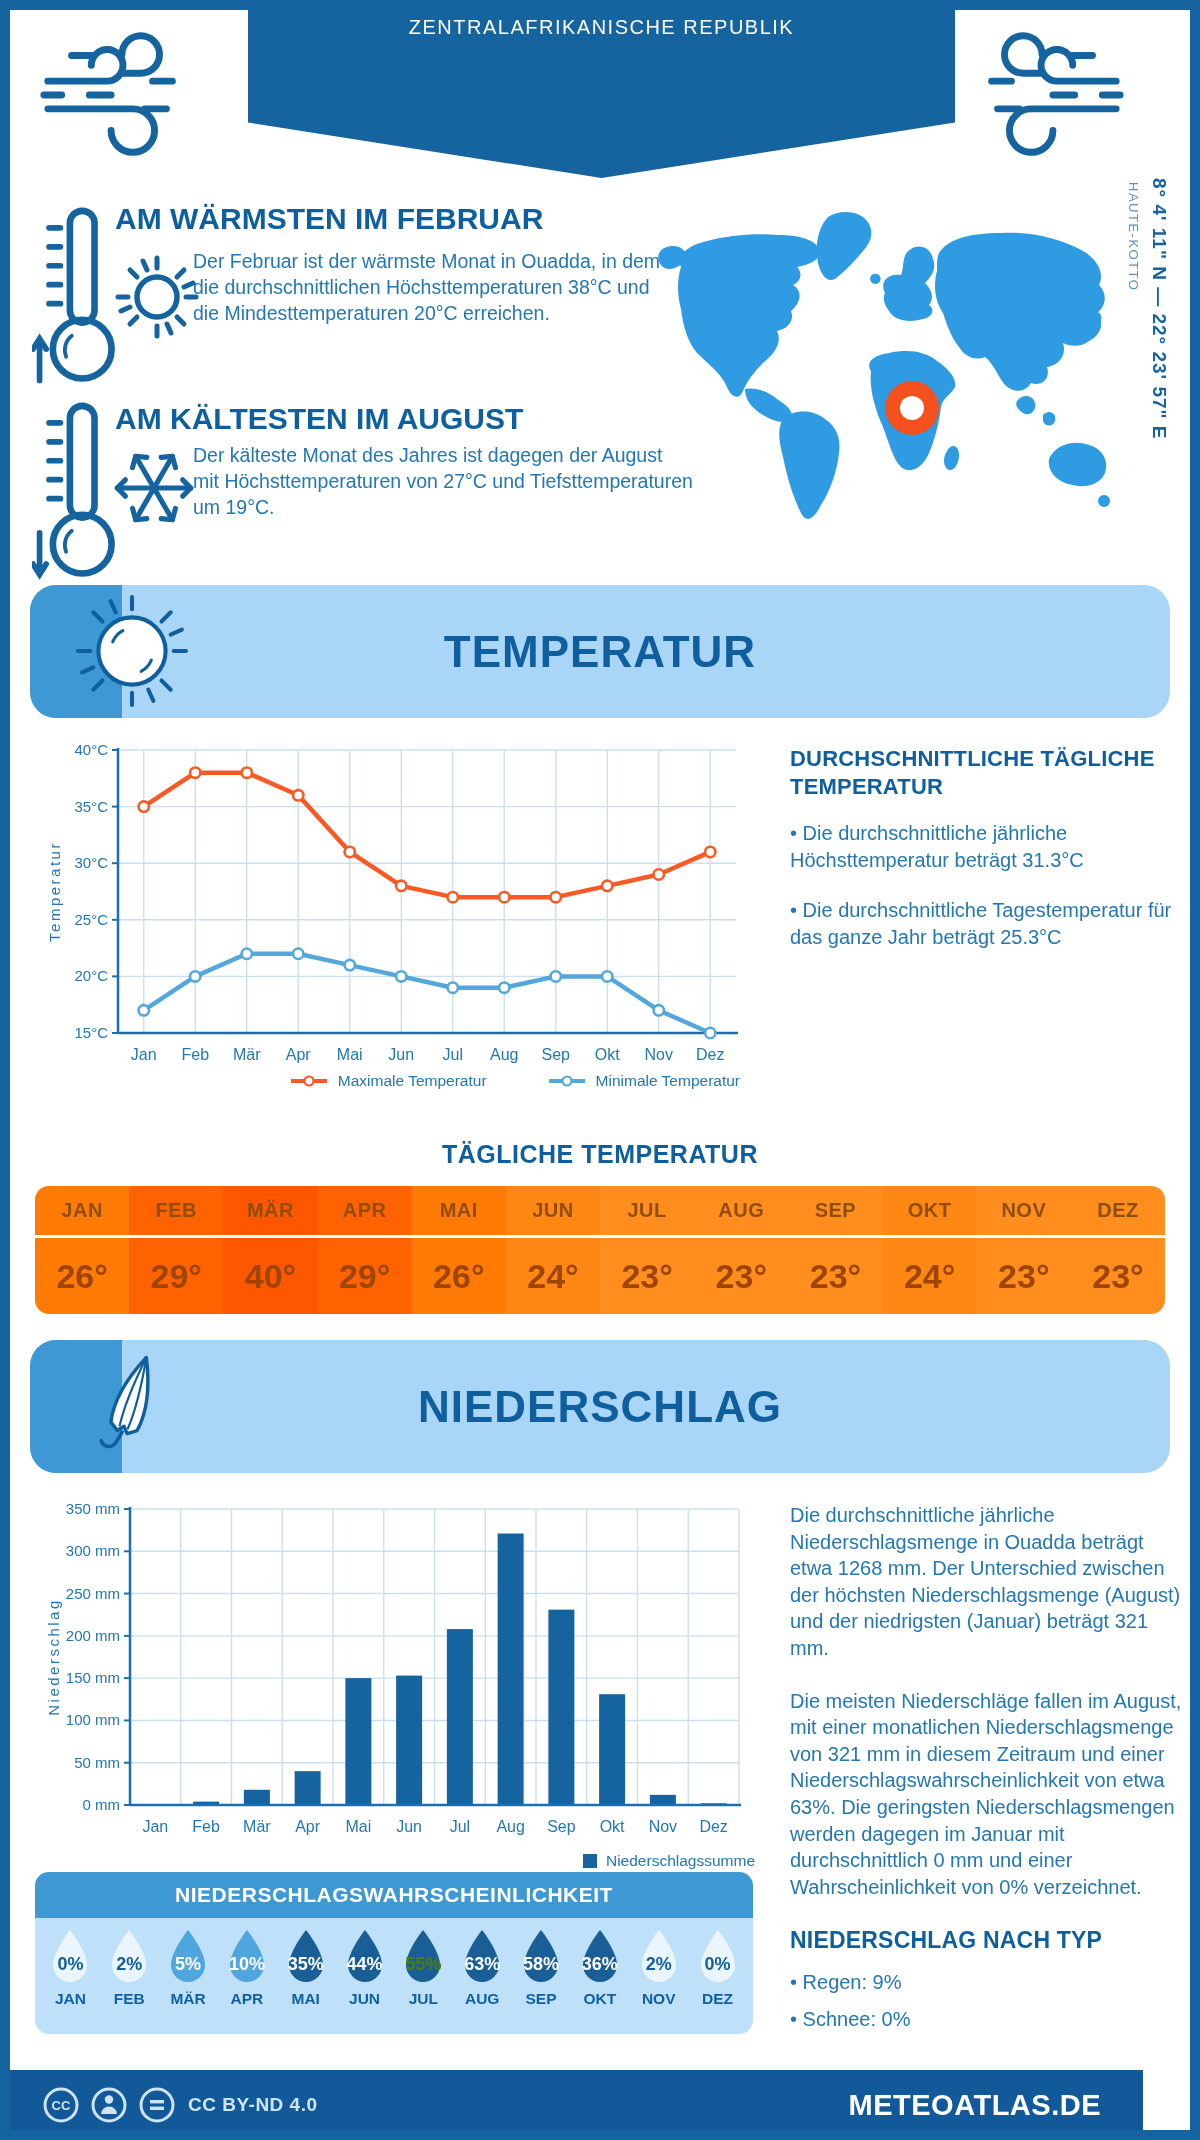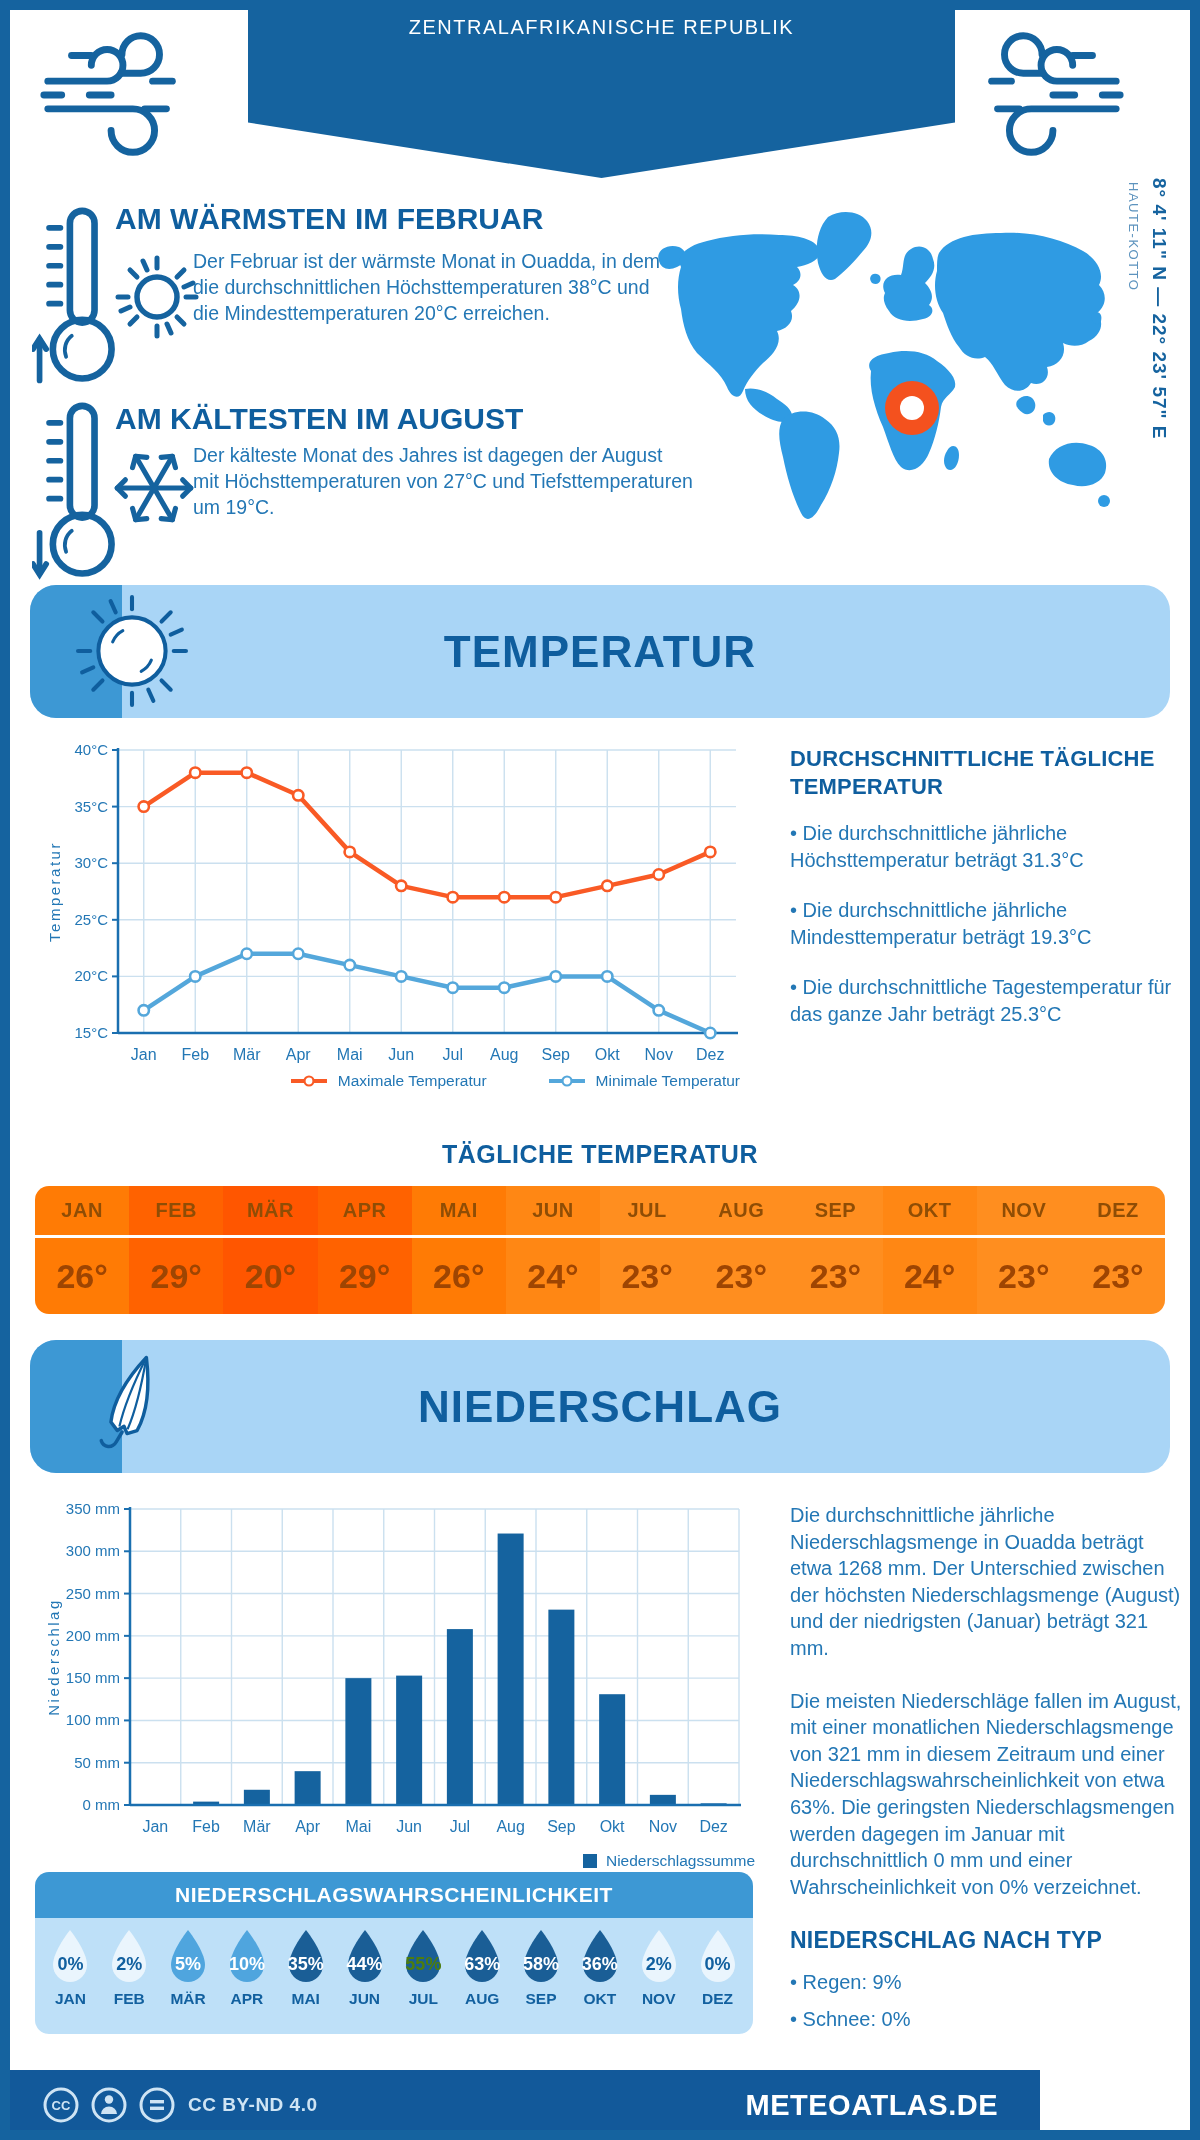--- a/index.html
+++ b/index.html
@@ -64,21 +64,21 @@
     align-items:center;justify-content:center;color:#fff;font-weight:bold;font-size:21px;
     letter-spacing:0.5px;}
   .prob-body{height:116px;background:#BEE0F8;border-radius:0 0 14px 14px;display:flex;
     padding:10px 6px 8px 6px;}
   .drop-col{flex:1;position:relative;display:flex;flex-direction:column;align-items:center;}
   .drop-svg{width:46px;height:58px;}
   .drop-pct{position:absolute;top:26px;width:100%;text-align:center;
     font-size:18px;font-weight:bold;}
   .drop-month{margin-top:4px;font-size:15.5px;font-weight:bold;color:#12609F;}
   
-  .footer{position:absolute;left:-10px;bottom:-10px;width:1040px;height:70px;background:#12599A;
+  .footer{position:absolute;left:-10px;bottom:-10px;width:1143px;height:70px;background:#12599A;
     display:flex;align-items:center;padding:0 42px;}
   .cc-group{display:flex;align-items:center;gap:10px;}
   .cc-label{margin-left:12px;font-size:19px;font-weight:bold;color:#CFE4F4;letter-spacing:0.5px;}
   .site{margin-left:auto;font-size:29px;font-weight:bold;color:#fff;letter-spacing:0.5px;}
 </style>
 </head>
 <body>
 
 <div class="page">
 
@@ -322,38 +322,37 @@
         </svg>
         <span>Minimale Temperatur</span>
       </div>
     </div>
 
   <div class="aside" style="top:735px;">
     <h3>DURCHSCHNITTLICHE TÄGLICHE TEMPERATUR</h3>
     <div style="height:14px;"></div>
     <div>
         <p class="bullet">• Die durchschnittliche jährliche Höchsttemperatur beträgt 31.3°C</p>
-        <p class="bullet">• Die durchschnittliche jährliche Mindesttemperatur beträgt 19.3°C</p>
         <p class="bullet">• Die durchschnittliche Tagestemperatur für das ganze Jahr beträgt 25.3°C</p>
       </div>
   </div>
 
   <div class="daily-title">TÄGLICHE TEMPERATUR</div>
   <div class="daily-table" id="daily-table">
       <div class="mcol" style="background: rgb(255, 123, 5);">
         <div class="mh">JAN</div>
         <div class="mv">26°</div>
       </div>
       <div class="mcol" style="background: rgb(255, 98, 0);">
         <div class="mh">FEB</div>
         <div class="mv">29°</div>
       </div>
       <div class="mcol" style="background: rgb(255, 86, 0);">
         <div class="mh">MÄR</div>
-        <div class="mv">20°</div>
+        <div class="mv">40°</div>
       </div>
       <div class="mcol" style="background: rgb(255, 98, 0);">
         <div class="mh">APR</div>
         <div class="mv">29°</div>
       </div>
       <div class="mcol" style="background: rgb(255, 123, 5);">
         <div class="mh">MAI</div>
         <div class="mv">26°</div>
       </div>
       <div class="mcol" style="background: rgb(255, 135, 20);">

